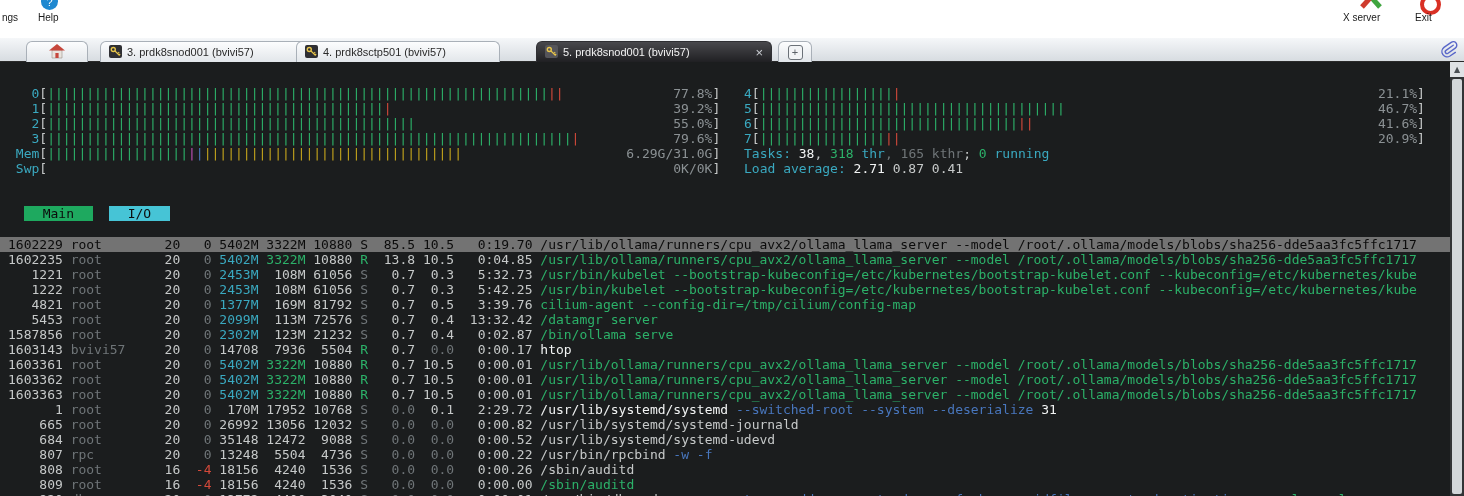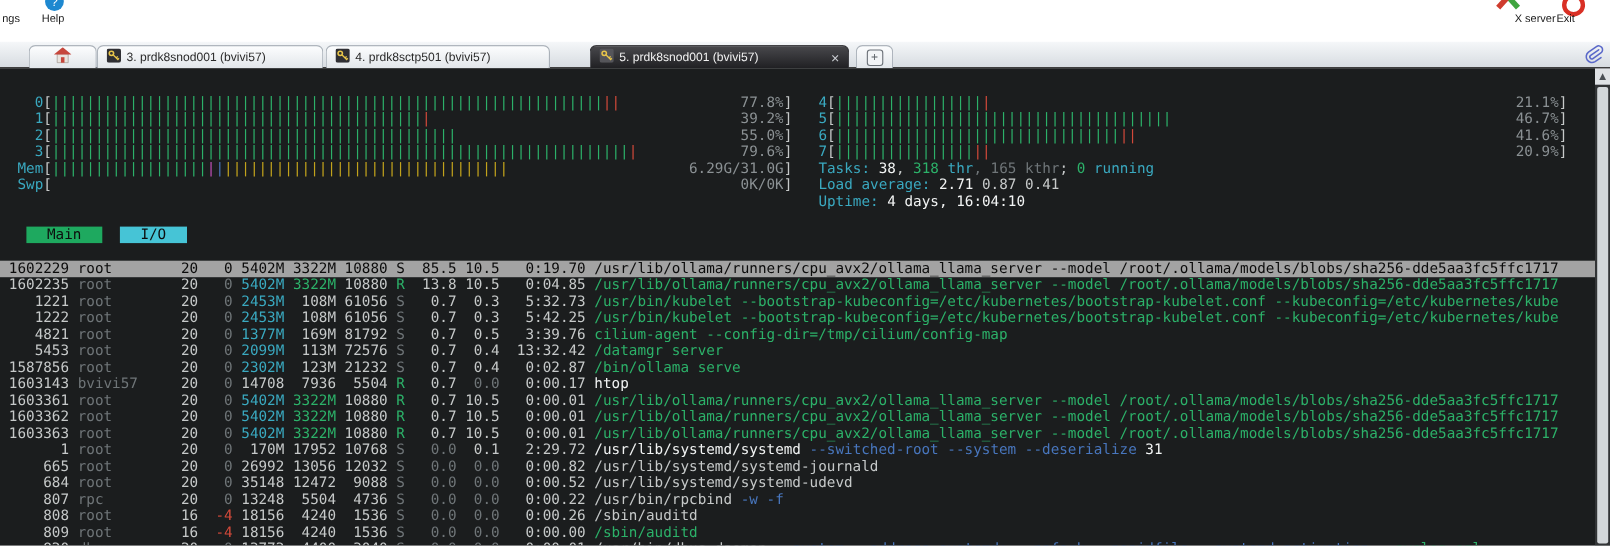--- a/index.html
+++ b/index.html
@@ -13,21 +13,21 @@
   .exit-icon{position:absolute;left:1420px;top:-6px;width:13px;height:13px;border-radius:50%;
              background:#fff;border:4px solid #d93025}
   .xserver-icon{position:absolute;left:1358px;top:-9px}
   
   .tabbar{position:absolute;top:38px;left:0;right:0;height:24px;
           background:linear-gradient(#f5f7f9,#d7dce1);border-bottom:1px solid #2a2a2a;box-sizing:border-box}
   .tab{position:absolute;top:3px;height:21px;border:1px solid #a9b0b8;border-bottom:none;
        border-radius:6px 6px 0 0;background:linear-gradient(#fcfdfe,#e2e6ea);
        display:flex;align-items:center;gap:5px;padding:0 8px;font-size:11px;color:#2a2a2a;box-sizing:border-box}
   .tab-home{left:26px;width:62px;justify-content:center}
-  .tab-3{left:88px;width:206px}
+  .tab-3{left:100px;width:206px}
   .tab-4{left:296px;width:204px}
   .tab-5{left:536px;width:236px;background:linear-gradient(#48484c,#202023);color:#f2f2f2;border-color:#2f2f33}
   .tab-plus{left:778px;width:34px;justify-content:center}
   .tab-close{margin-left:auto;color:#c9ccd1;font-size:13px;cursor:default}
   .plus-glyph{display:inline-block;width:13px;height:13px;border:1px solid #6b7178;border-radius:3px;
               color:#5b6167;font-size:11px;line-height:12px;text-align:center;background:#f2f4f6}
   .paperclip{position:absolute;right:6px;top:0px;transform:rotate(10deg)}
   
   .terminal{position:absolute;top:62px;left:0;width:1464px;height:434px;background:#1b1d1e;overflow:hidden;
             font-family:"DejaVu Sans Mono",monospace;font-size:13px;line-height:15px;color:#c6c9c9}
@@ -36,21 +36,21 @@
   .m-right{position:absolute;left:744px;top:24px}
   .vtabs{position:absolute;left:8px;top:144px;white-space:pre}
   .vtab{color:#0d0d0d;padding:0 19px}
   .vtab-green{background:#1ea95f}
   .vtab-cyan{background:#46c4d6}
   .thead{position:absolute;top:160px;left:0;width:1450px;height:15px;background:#1ea95f;color:#0c0c0c;
          padding-left:8px;box-sizing:border-box;white-space:pre}
   .thead .sort{background:#46c4d6}
   .rows{position:absolute;top:175px;left:0;width:1450px}
   .prow{white-space:pre;height:15px;padding-left:8px;width:1450px;box-sizing:border-box;overflow:hidden}
-  .prow.sel{background:#a3a3a3}
+  .prow.sel{background:#737373}
   .prow.sel span{color:#0b0b0b !important}
   .bar{display:inline-block;position:relative;overflow:hidden;vertical-align:top;height:15px;white-space:pre}
   .bar .pct{position:absolute;right:0;top:0;color:#8b9194}
   .c-w{color:#c6c9c9}.c-bold{color:#f2f4f4}.c-dim{color:#6f7578}
   .c-green{color:#2cb169}.c-cyan{color:#3aa9c0}.c-red{color:#d2493a}
   .c-blue{color:#4876bd}.c-yellow{color:#c2a31c}.c-magenta{color:#c04fb6}
   
   .vscroll{position:absolute;top:0;right:0;width:14px;height:434px;background:#323436}
   .vs-btn{height:15px;background:#dfe2e5;color:#4a4f54;font-size:8px;text-align:center;line-height:16px;
           font-family:"DejaVu Sans",sans-serif}
@@ -62,21 +62,21 @@
 <div class="toolbar">
   <span class="tb-label" style="left:2px">ngs</span>
   <span class="help-icon">?</span>
   <span class="tb-label" style="left:38px">Help</span>
   <span class="xserver-icon">
     <svg width="26" height="18" viewBox="0 0 26 18">
       <path d="M4 -4 L22 16" stroke="#3fa53f" stroke-width="5" fill="none"></path>
       <path d="M22 -4 L4 16" stroke="#cf3c2e" stroke-width="5" fill="none"></path>
     </svg>
   </span>
-  <span class="tb-label" style="left:1377px">X server</span>
+  <span class="tb-label" style="left:1343px">X server</span>
   <span class="exit-icon"></span>
   <span class="tb-label" style="left:1415px">Exit</span>
 </div>
 
 <div class="tabbar">
   <div class="tab tab-home">
     <span>
       <svg width="16" height="15" viewBox="0 0 16 15">
         <path d="M3 6 H13 V14 H3 Z" fill="#e9e4de" stroke="#9a9088" stroke-width="0.6"></path>
         <path d="M8 0 L16 6.5 H0 Z" fill="#c6473c"></path>
@@ -134,21 +134,20 @@
       <div class="line"><span class="c-cyan"> Mem</span><span class="c-w">[</span><span class="bar" style="width: 85ch;"><span class="c-green">||||||||||||||||||</span><span class="c-magenta">|</span><span class="c-blue">|</span><span class="c-yellow">|||||||||||||||||||||||||||||||||</span><span class="pct">6.29G/31.0G</span></span><span class="c-w">]</span></div>
       <div class="line"><span class="c-cyan"> Swp</span><span class="c-w">[</span><span class="bar" style="width: 85ch;"><span class="pct">0K/0K</span></span><span class="c-w">]</span></div>
     </div>
   <div class="m-right" id="meters-right">
       <div class="line"><span class="c-cyan">4</span><span class="c-w">[</span><span class="bar" style="width: 84ch;"><span class="c-green">|||||||||||||||||</span><span class="c-red">|</span><span class="pct">21.1%</span></span><span class="c-w">]</span></div>
       <div class="line"><span class="c-cyan">5</span><span class="c-w">[</span><span class="bar" style="width: 84ch;"><span class="c-green">|||||||||||||||||||||||||||||||||||||||</span><span class="pct">46.7%</span></span><span class="c-w">]</span></div>
       <div class="line"><span class="c-cyan">6</span><span class="c-w">[</span><span class="bar" style="width: 84ch;"><span class="c-green">|||||||||||||||||||||||||||||||||</span><span class="c-red">||</span><span class="pct">41.6%</span></span><span class="c-w">]</span></div>
       <div class="line"><span class="c-cyan">7</span><span class="c-w">[</span><span class="bar" style="width: 84ch;"><span class="c-green">||||||||||||||||</span><span class="c-red">||</span><span class="pct">20.9%</span></span><span class="c-w">]</span></div>
       <div class="line"><span class="c-cyan">Tasks: </span><span class="c-bold">38</span><span class="c-w">, </span><span class="c-green">318</span><span class="c-cyan"> thr</span><span class="c-dim">, </span><span class="c-dim">165 kthr</span><span class="c-w">; </span><span class="c-green">0</span><span class="c-cyan"> running</span></div>
       <div class="line"><span class="c-cyan">Load average: </span><span class="c-bold">2.71 </span><span class="c-w">0.87 </span><span class="c-w">0.41</span></div>
-      <div class="line"><span class="c-cyan">Uptime: </span><span class="c-bold">4 days, 16:04:10</span></div>
     </div>
   <div class="vtabs" id="vtabs">  <span class="vtab vtab-green">Main</span>  <span class="vtab vtab-cyan">I/O</span></div>
   <div class="rows" id="rows">
       <div class="prow sel"><span class="c-w">1602229</span><span class="c-w"> </span><span class="c-dim">root      </span><span class="c-w">  20</span><span class="c-dim">   0</span><span class="c-cyan"> 5402M</span><span class="c-green"> 3322M</span><span class="c-w"> 10880</span><span class="c-dim"> S</span><span class="c-w">  85.5</span><span class="c-w"> 10.5</span><span class="c-w">   0:19.70</span><span class="c-w"> </span><span class="c-green">/usr/lib/ollama/runners/cpu_avx2/ollama_llama_server --model /root/.ollama/models/blobs/sha256-dde5aa3fc5ffc1717</span></div>
       <div class="prow"><span class="c-w">1602235</span><span class="c-w"> </span><span class="c-dim">root      </span><span class="c-w">  20</span><span class="c-dim">   0</span><span class="c-cyan"> 5402M</span><span class="c-green"> 3322M</span><span class="c-w"> 10880</span><span class="c-green"> R</span><span class="c-w">  13.8</span><span class="c-w"> 10.5</span><span class="c-w">   0:04.85</span><span class="c-w"> </span><span class="c-green">/usr/lib/ollama/runners/cpu_avx2/ollama_llama_server --model /root/.ollama/models/blobs/sha256-dde5aa3fc5ffc1717</span></div>
       <div class="prow"><span class="c-w">   1221</span><span class="c-w"> </span><span class="c-dim">root      </span><span class="c-w">  20</span><span class="c-dim">   0</span><span class="c-cyan"> 2453M</span><span class="c-w">  108M</span><span class="c-w"> 61056</span><span class="c-dim"> S</span><span class="c-w">   0.7</span><span class="c-w">  0.3</span><span class="c-w">   5:32.73</span><span class="c-w"> </span><span class="c-green">/usr/bin/kubelet --bootstrap-kubeconfig=/etc/kubernetes/bootstrap-kubelet.conf --kubeconfig=/etc/kubernetes/kube</span></div>
       <div class="prow"><span class="c-w">   1222</span><span class="c-w"> </span><span class="c-dim">root      </span><span class="c-w">  20</span><span class="c-dim">   0</span><span class="c-cyan"> 2453M</span><span class="c-w">  108M</span><span class="c-w"> 61056</span><span class="c-dim"> S</span><span class="c-w">   0.7</span><span class="c-w">  0.3</span><span class="c-w">   5:42.25</span><span class="c-w"> </span><span class="c-green">/usr/bin/kubelet --bootstrap-kubeconfig=/etc/kubernetes/bootstrap-kubelet.conf --kubeconfig=/etc/kubernetes/kube</span></div>
       <div class="prow"><span class="c-w">   4821</span><span class="c-w"> </span><span class="c-dim">root      </span><span class="c-w">  20</span><span class="c-dim">   0</span><span class="c-cyan"> 1377M</span><span class="c-w">  169M</span><span class="c-w"> 81792</span><span class="c-dim"> S</span><span class="c-w">   0.7</span><span class="c-w">  0.5</span><span class="c-w">   3:39.76</span><span class="c-w"> </span><span class="c-green">cilium-agent --config-dir=/tmp/cilium/config-map</span></div>
       <div class="prow"><span class="c-w">   5453</span><span class="c-w"> </span><span class="c-dim">root      </span><span class="c-w">  20</span><span class="c-dim">   0</span><span class="c-cyan"> 2099M</span><span class="c-w">  113M</span><span class="c-w"> 72576</span><span class="c-dim"> S</span><span class="c-w">   0.7</span><span class="c-w">  0.4</span><span class="c-w">  13:32.42</span><span class="c-w"> </span><span class="c-green">/datamgr server</span></div>
       <div class="prow"><span class="c-w">1587856</span><span class="c-w"> </span><span class="c-dim">root      </span><span class="c-w">  20</span><span class="c-dim">   0</span><span class="c-cyan"> 2302M</span><span class="c-w">  123M</span><span class="c-w"> 21232</span><span class="c-dim"> S</span><span class="c-w">   0.7</span><span class="c-w">  0.4</span><span class="c-w">   0:02.87</span><span class="c-w"> </span><span class="c-green">/bin/ollama serve</span></div>

